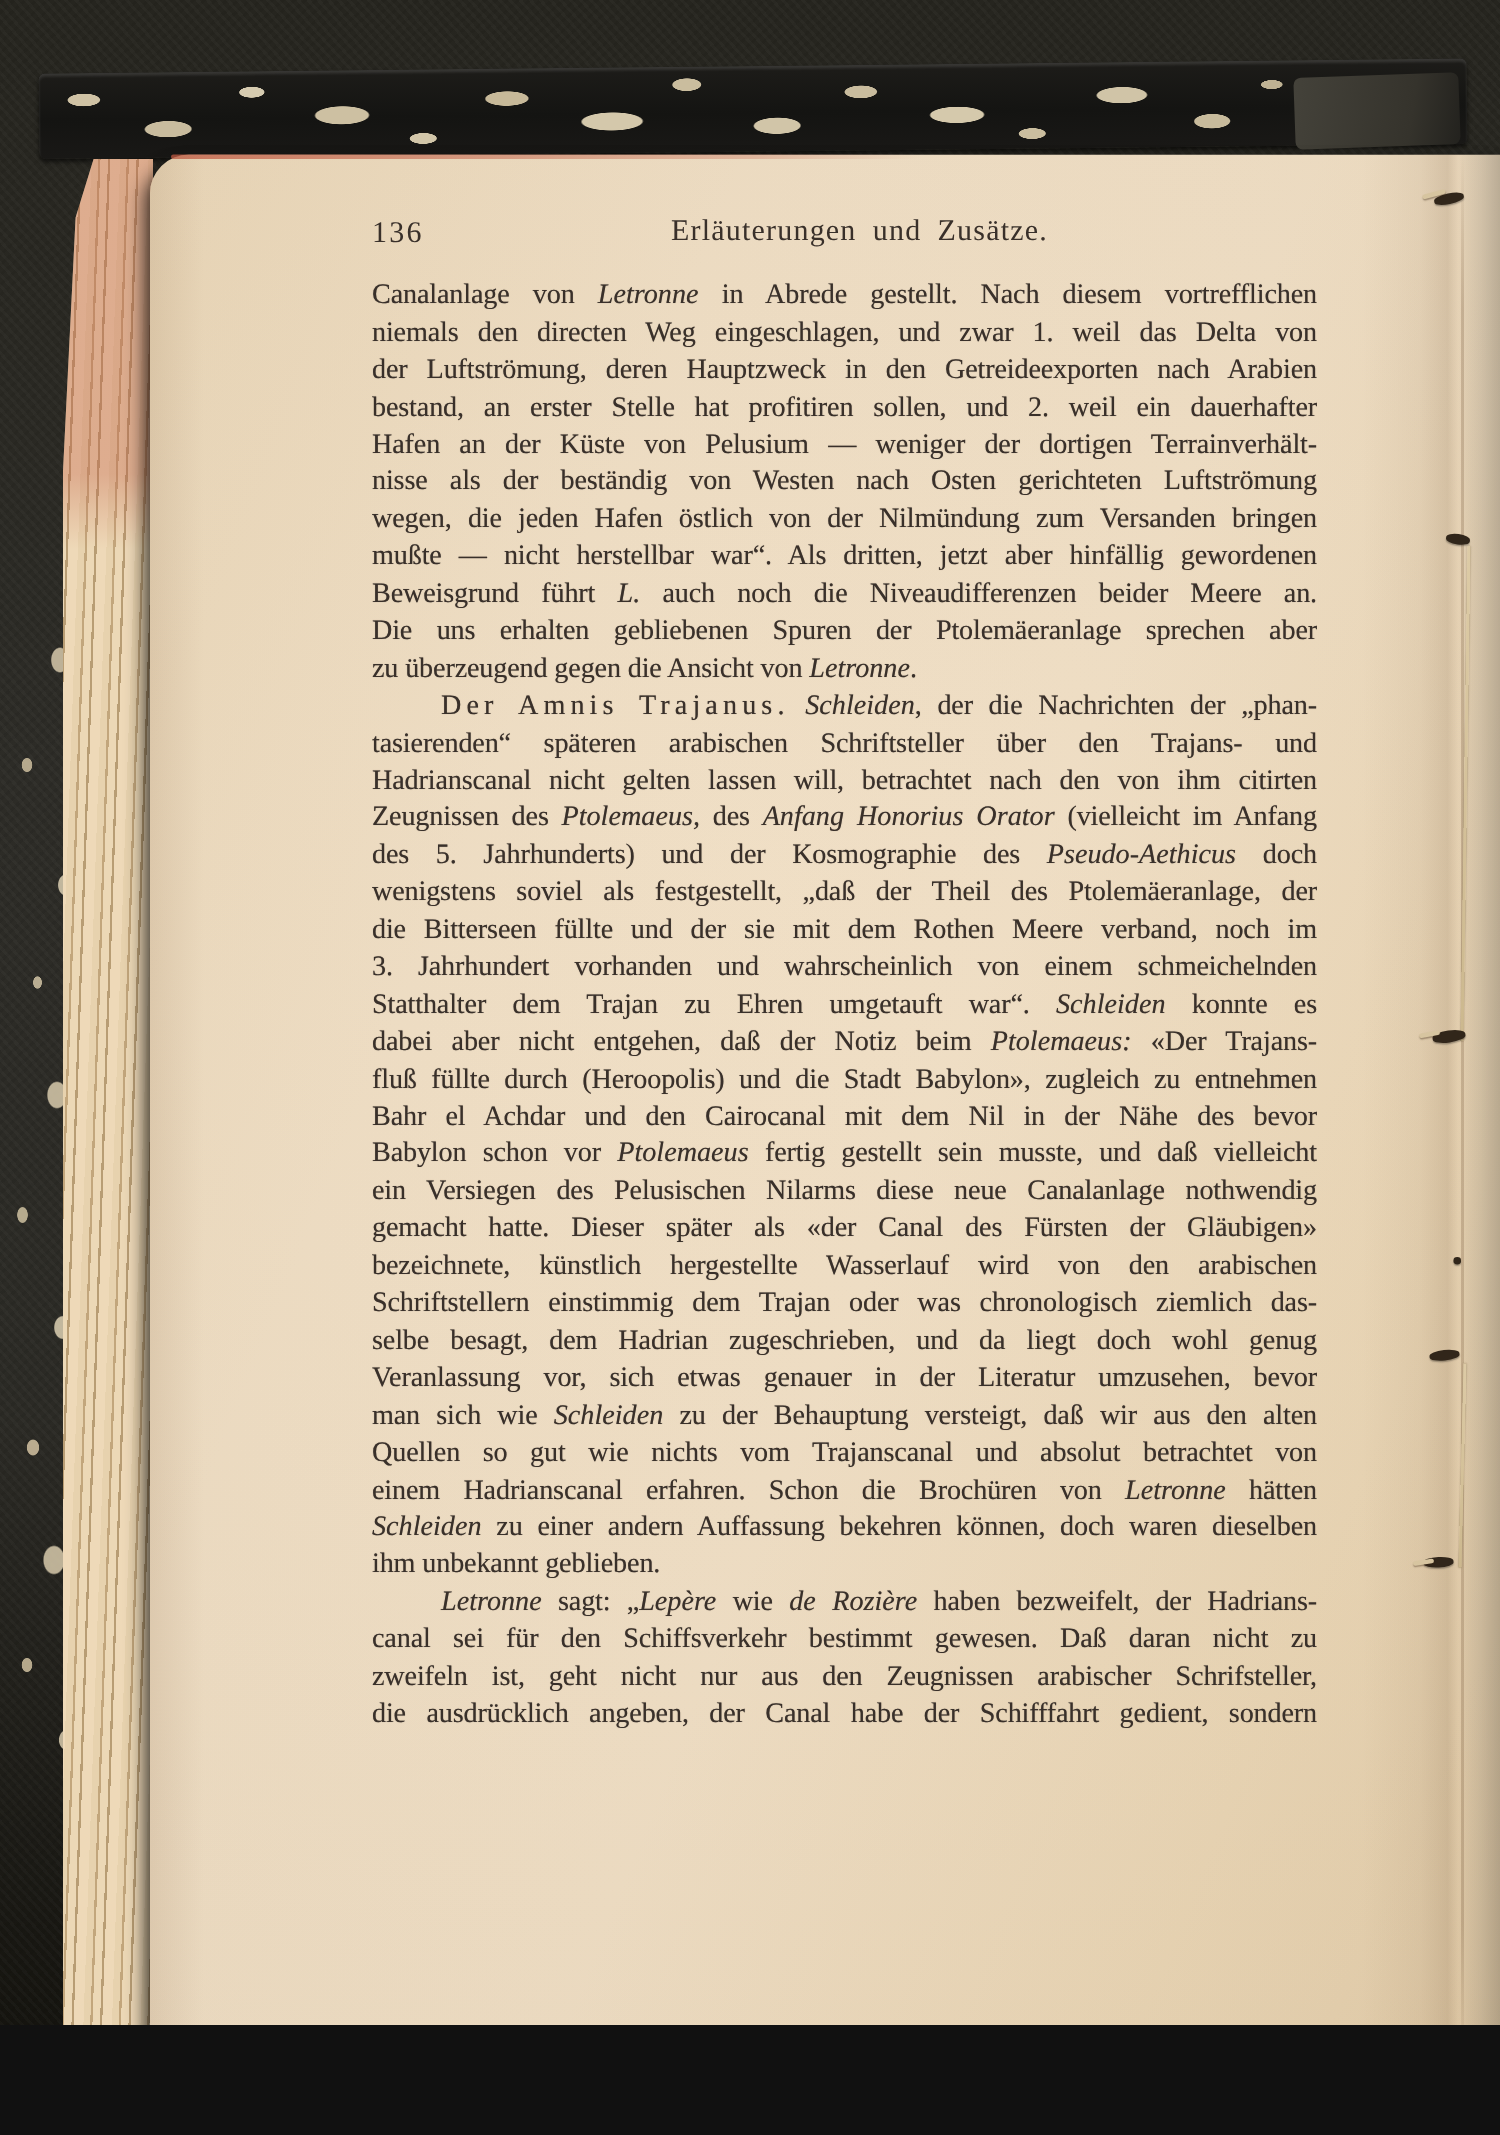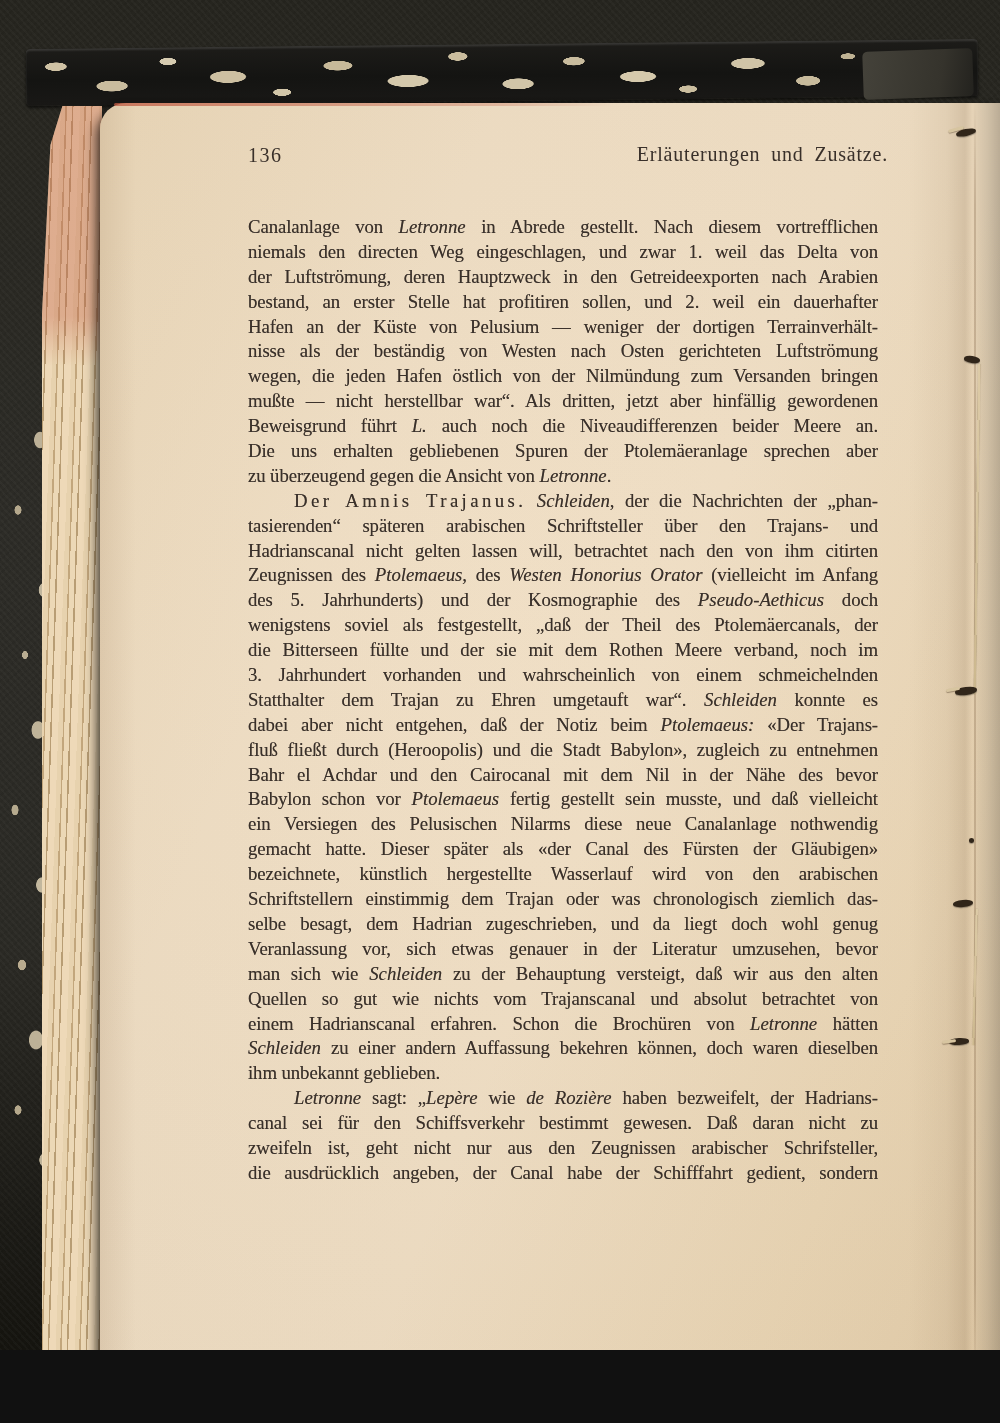--- a/index.html
+++ b/index.html
@@ -111,25 +111,25 @@
   .stitch{position:absolute;background:#31261a;border-radius:50%/42%;box-shadow:0 1px 1px rgba(0,0,0,.3);}
   .thread{position:absolute;width:2px;background:linear-gradient(180deg,#ddcba6,#ccb88e);box-shadow:0 0 1px rgba(80,60,30,.55);}
   .thread-nub{position:absolute;height:3px;border-radius:2px;background:var(--thread);box-shadow:0 1px 1px rgba(60,40,20,.4);}
   
   .header-row{
     position:absolute;left:148px;top:40px;width:630px;height:28px;
     color:var(--ink);font-size:20px;
   }
   .page-number{position:absolute;left:0;top:1px;letter-spacing:1.5px;}
   .running-title{
-    position:absolute;left:10px;top:0;width:100%;text-align:right;
+    position:absolute;left:10px;top:0;width:100%;text-align:center;
     letter-spacing:.8px;word-spacing:5px;
   }
   .text-block{
-    position:absolute;left:148px;top:112px;width:630px;
+    position:absolute;left:148px;top:82px;width:630px;
     color:var(--ink);font-size:18.8px;line-height:24.9px;
     letter-spacing:-0.1px;
     text-shadow:0 0 .5px rgba(57,48,42,.55);
   }
   .line{
     height:24.9px;overflow:hidden;
     text-align:justify;text-align-last:justify;
   }
   .line.endline{text-align-last:left;}
   .line.indent{text-indent:46px;}
@@ -166,28 +166,28 @@
         <div class="line">Hafen an der Küste von Pelusium — weniger der dortigen Terrainverhält-</div>
         <div class="line">nisse als der beständig von Westen nach Osten gerichteten Luftströmung</div>
         <div class="line">wegen, die jeden Hafen östlich von der Nilmündung zum Versanden bringen</div>
         <div class="line">mußte — nicht herstellbar war“.  Als dritten, jetzt aber hinfällig gewordenen</div>
         <div class="line">Beweisgrund führt <i>L.</i> auch noch die Niveaudifferenzen beider Meere an.</div>
         <div class="line">Die uns erhalten gebliebenen Spuren der Ptolemäeranlage sprechen aber</div>
         <div class="line endline">zu überzeugend gegen die Ansicht von <i>Letronne</i>.</div>
         <div class="line indent"><span class="sperr">Der Amnis Trajanus.</span>  <i>Schleiden</i>, der die Nachrichten der „phan-</div>
         <div class="line">tasierenden“ späteren arabischen Schriftsteller über den Trajans- und</div>
         <div class="line">Hadrianscanal nicht gelten lassen will, betrachtet nach den von ihm citirten</div>
-        <div class="line">Zeugnissen des <i>Ptolemaeus,</i> des <i>Westen Honorius Orator</i> (vielleicht im Anfang</div>
+        <div class="line">Zeugnissen des <i>Ptolemaeus,</i> des <i>Anfang Honorius Orator</i> (vielleicht im Anfang</div>
         <div class="line">des 5. Jahrhunderts) und der Kosmographie des <i>Pseudo-Aethicus</i> doch</div>
-        <div class="line">wenigstens soviel als festgestellt, „daß der Theil des Ptolemäercanals, der</div>
+        <div class="line">wenigstens soviel als festgestellt, „daß der Theil des Ptolemäeranlage, der</div>
         <div class="line">die Bitterseen füllte und der sie mit dem Rothen Meere verband, noch im</div>
         <div class="line">3. Jahrhundert vorhanden und wahrscheinlich von einem schmeichelnden</div>
         <div class="line">Statthalter dem Trajan zu Ehren umgetauft war“.  <i>Schleiden</i> konnte es</div>
         <div class="line">dabei aber nicht entgehen, daß der Notiz beim <i>Ptolemaeus:</i>  «Der Trajans-</div>
-        <div class="line">fluß fließt durch (Heroopolis) und die Stadt Babylon», zugleich zu entnehmen</div>
+        <div class="line">fluß füllte durch (Heroopolis) und die Stadt Babylon», zugleich zu entnehmen</div>
         <div class="line">Bahr el Achdar und den Cairocanal mit dem Nil in der Nähe des bevor</div>
         <div class="line">Babylon schon vor <i>Ptolemaeus</i> fertig gestellt sein musste, und daß vielleicht</div>
         <div class="line">ein Versiegen des Pelusischen Nilarms diese neue Canalanlage nothwendig</div>
         <div class="line">gemacht hatte.  Dieser später als «der Canal des Fürsten der Gläubigen»</div>
         <div class="line">bezeichnete, künstlich hergestellte Wasserlauf wird von den arabischen</div>
         <div class="line">Schriftstellern einstimmig dem Trajan oder was chronologisch ziemlich das-</div>
         <div class="line">selbe besagt, dem Hadrian zugeschrieben, und da liegt doch wohl genug</div>
         <div class="line">Veranlassung vor, sich etwas genauer in der Literatur umzusehen, bevor</div>
         <div class="line">man sich wie <i>Schleiden</i> zu der Behauptung versteigt, daß wir aus den alten</div>
         <div class="line">Quellen so gut wie nichts vom Trajanscanal und absolut betrachtet von</div>

